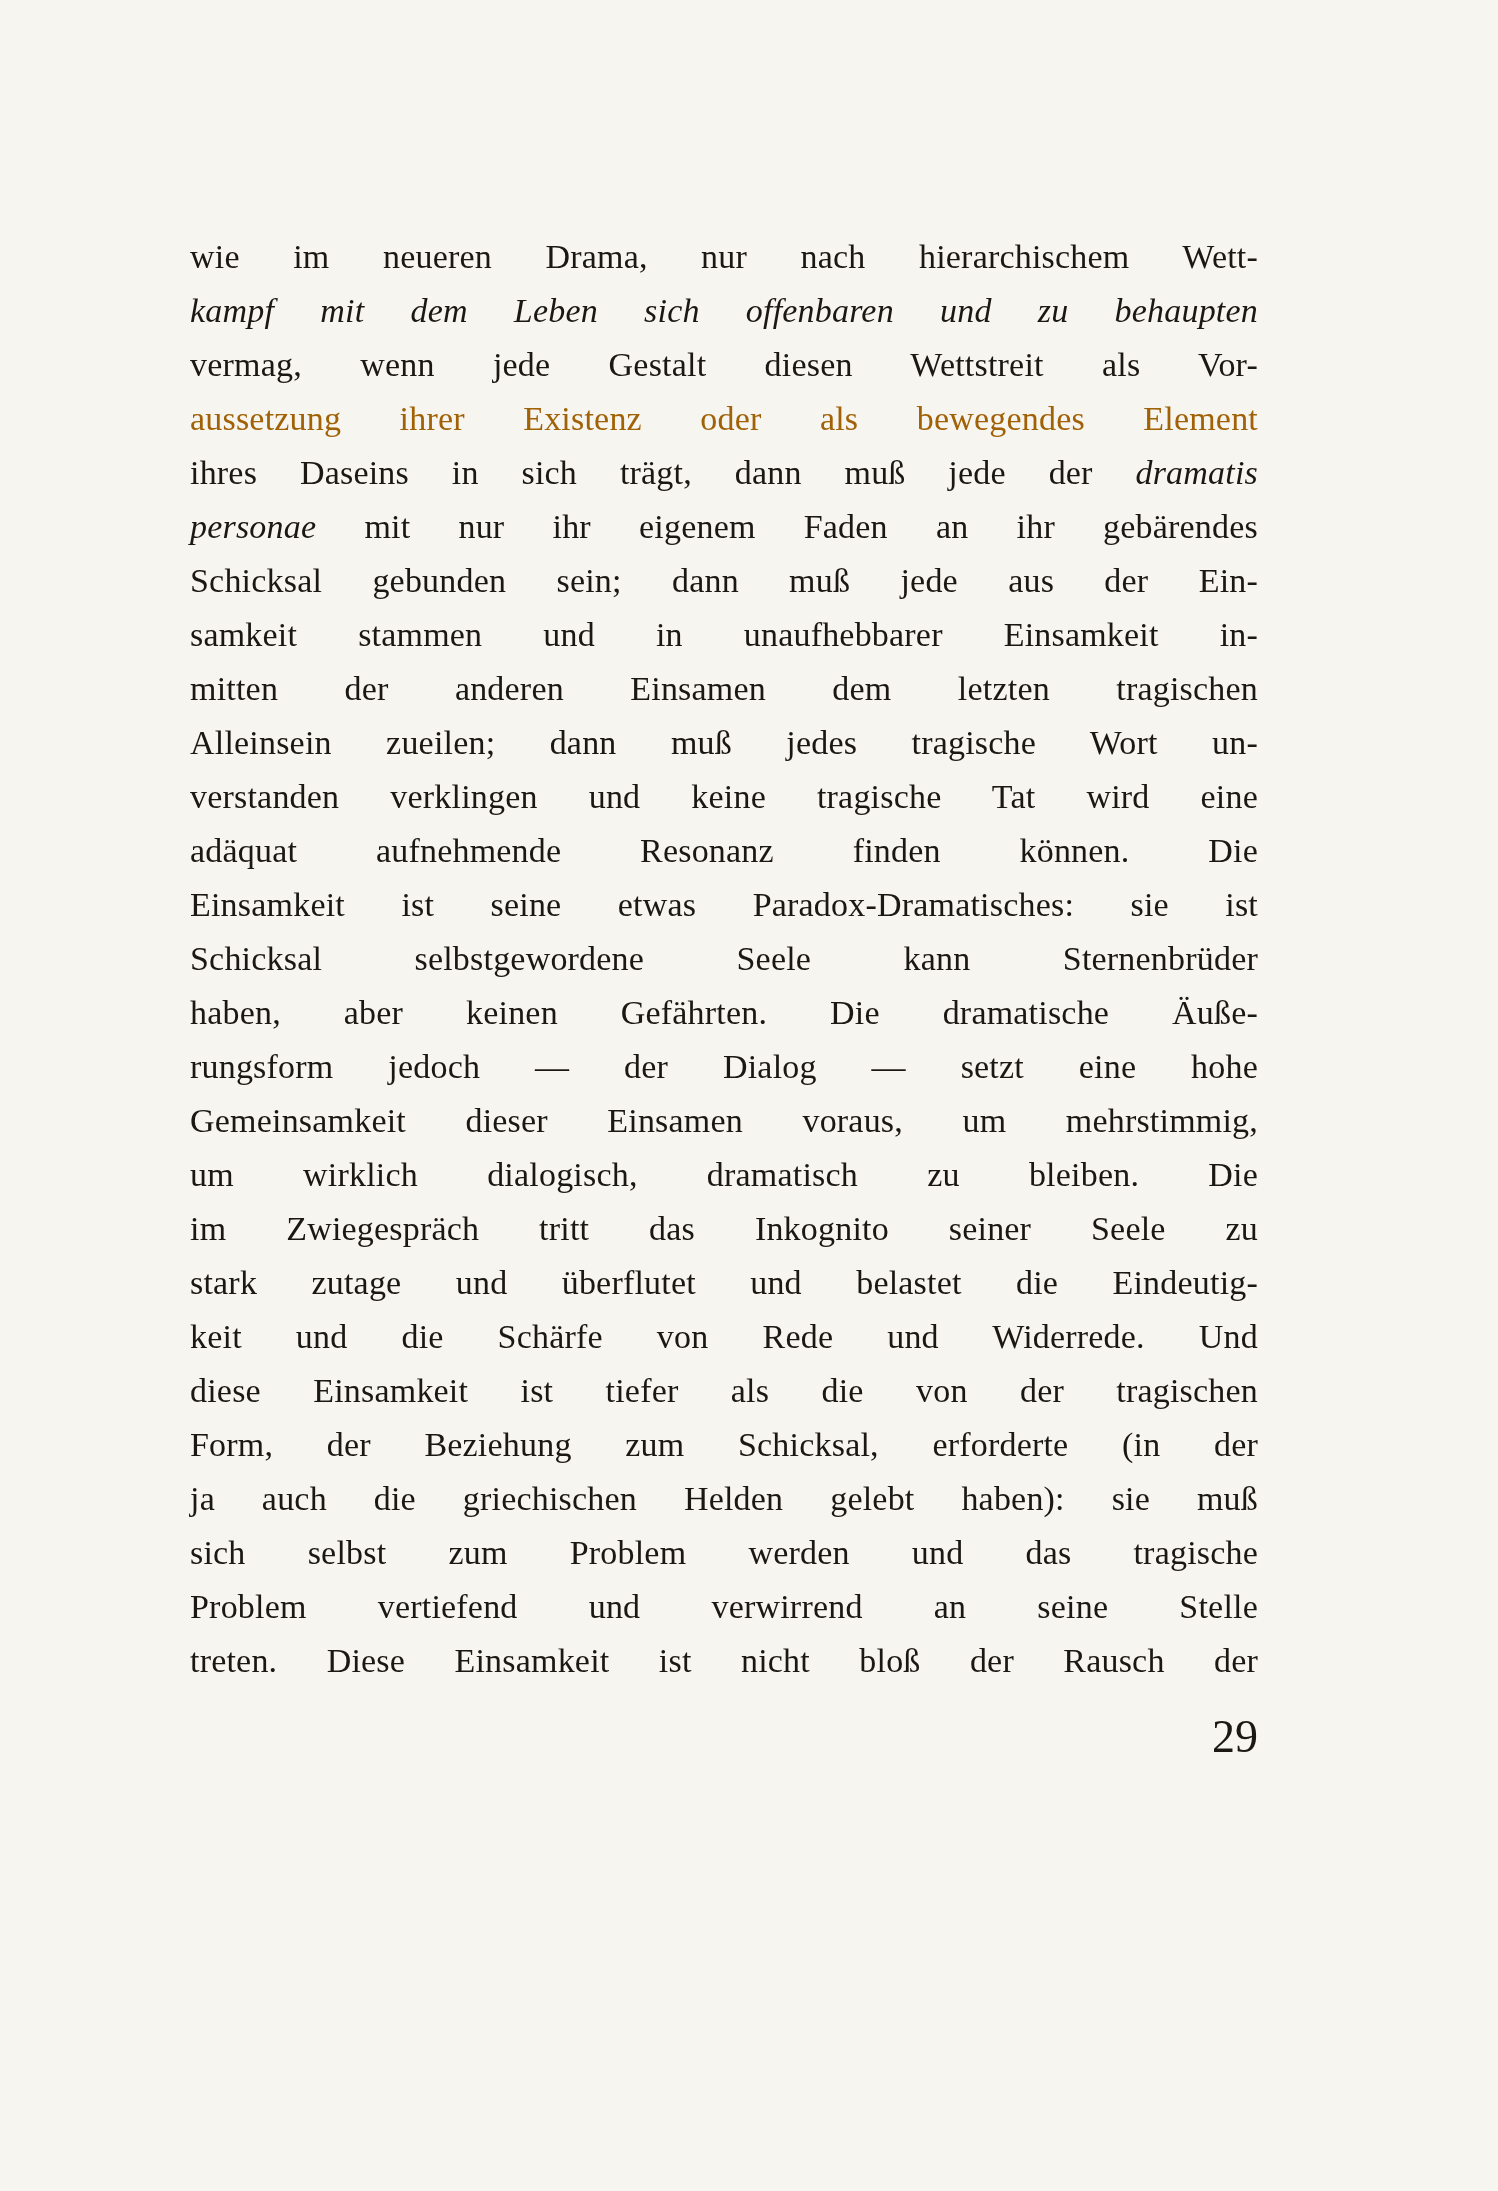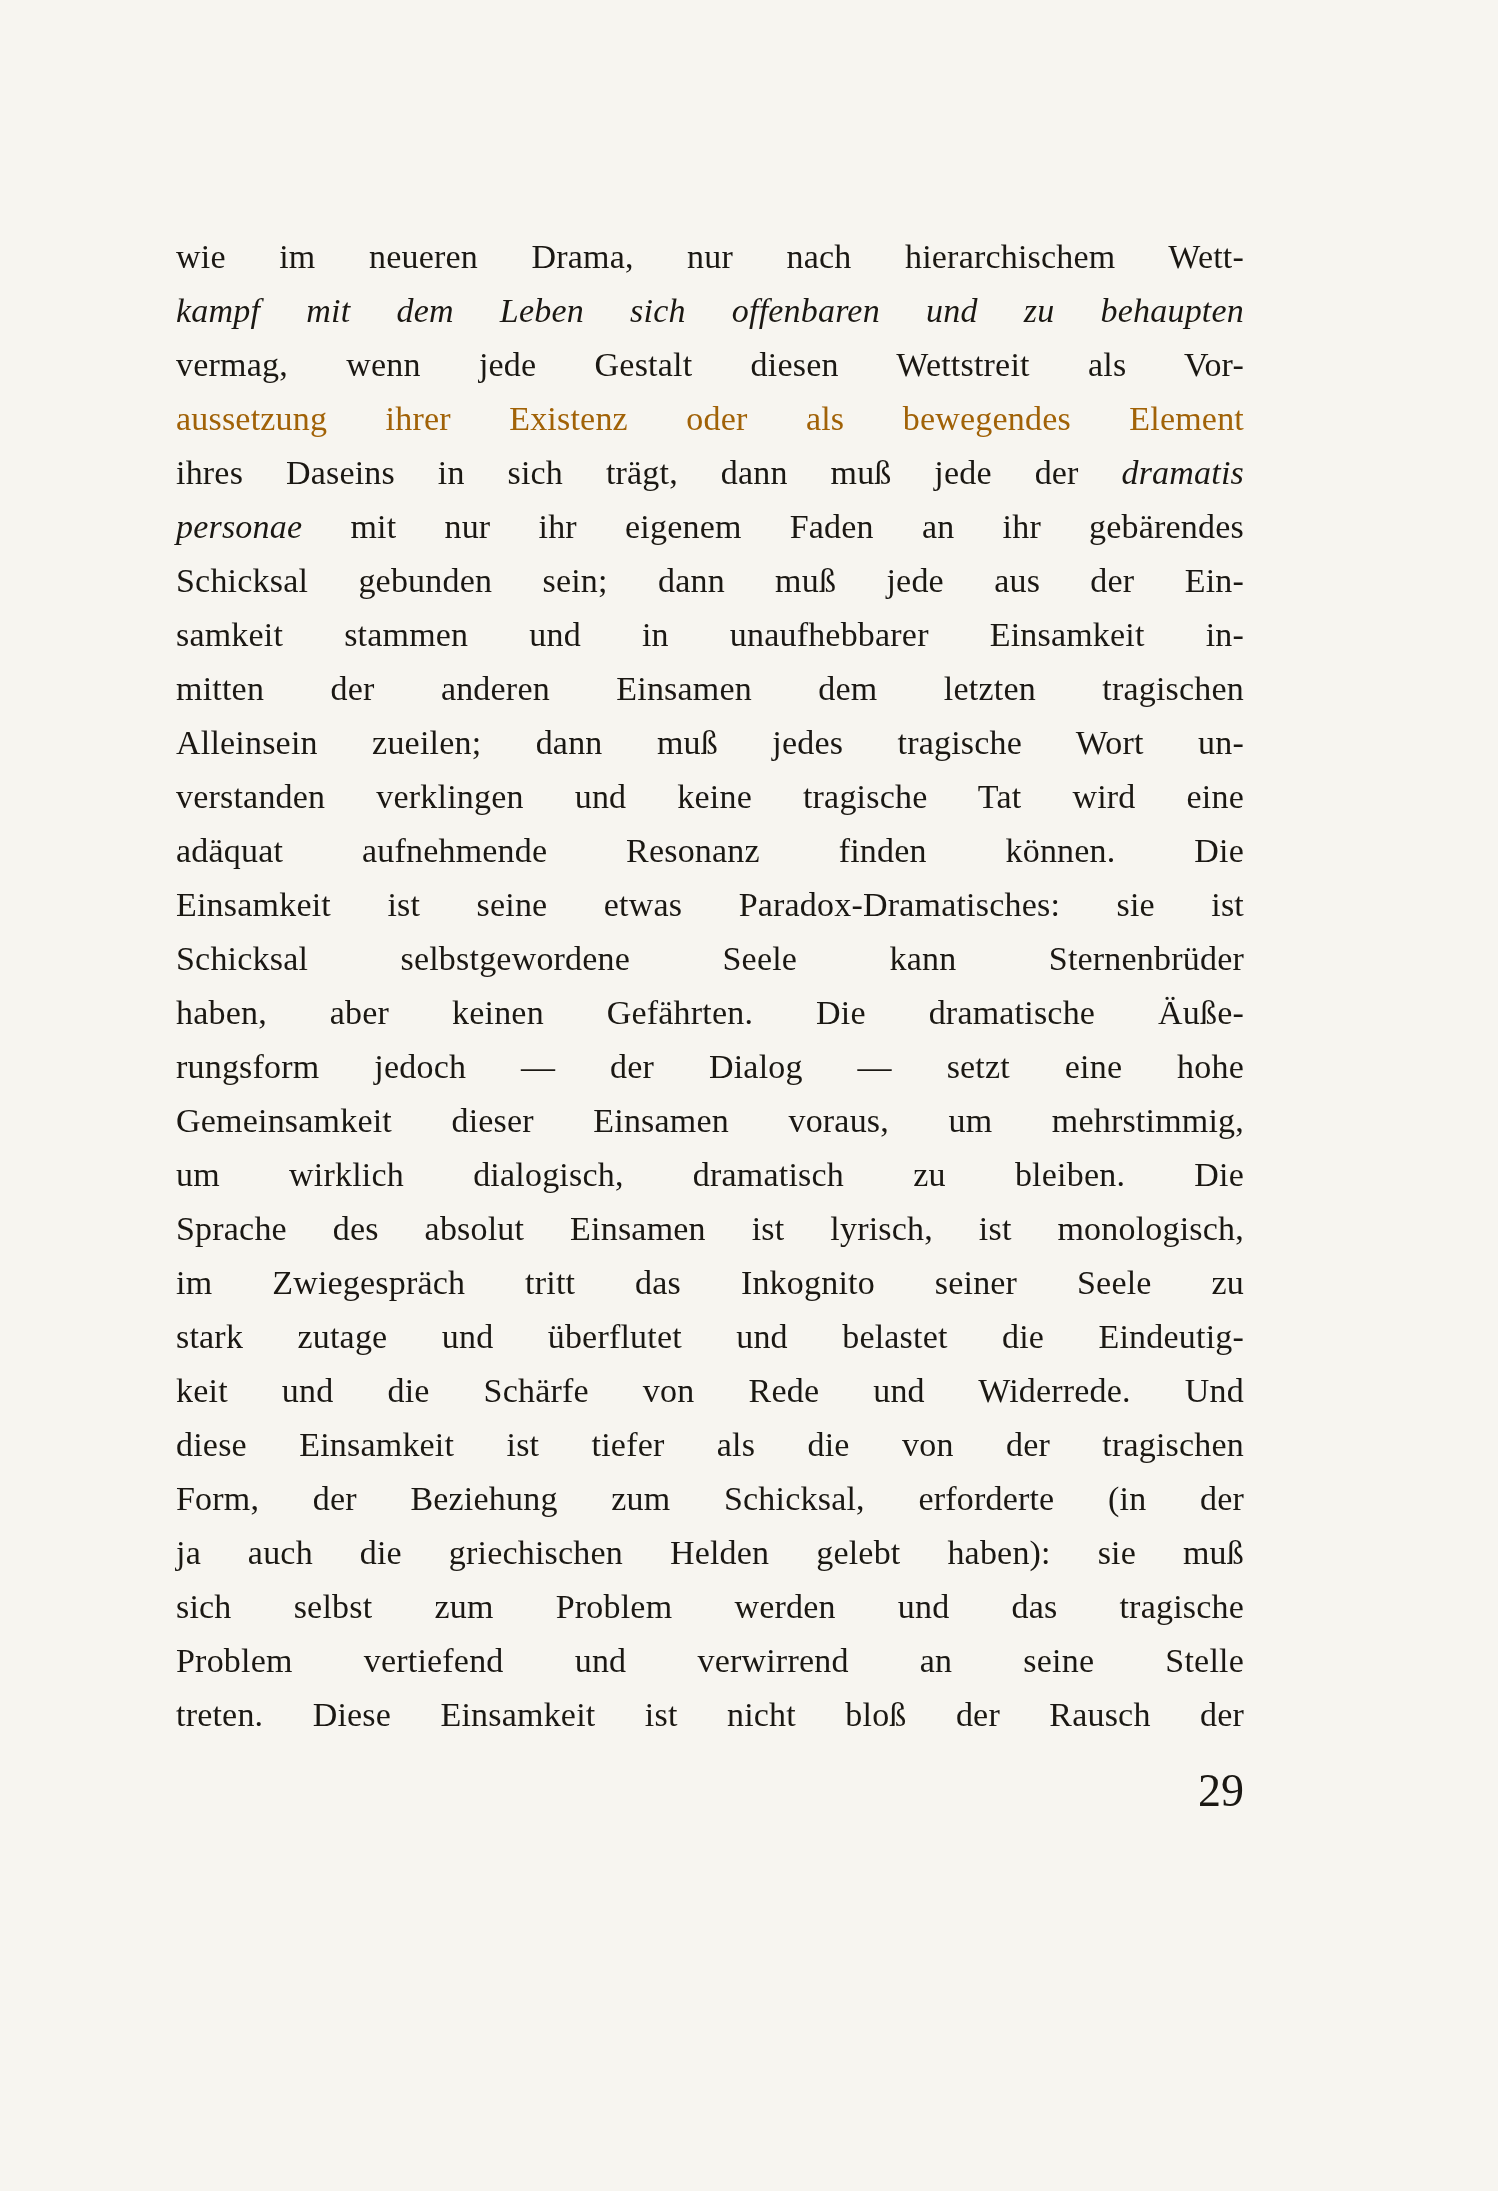--- a/index.html
+++ b/index.html
@@ -12,21 +12,21 @@
     position: relative;
     background: #f7f5f0;
     overflow: hidden;
   }
   .page {
     position: absolute;
     inset: 0;
   }
   .text-block {
     position: absolute;
-    left: 176px;
+    left: 190px;
     top: 230px;
     width: 1068px;
   }
   .line {
     font-family: "Liberation Serif", serif;
     font-size: 34px;
     line-height: 54px;
     color: #1b1813;
     text-align: justify;
     text-align-last: justify;
@@ -63,21 +63,20 @@
       <div class="line" style="color: rgb(27, 24, 19);"><span>mitten der anderen Einsamen dem letzten tragischen</span></div>
       <div class="line" style="color: rgb(27, 24, 19);"><span>Alleinsein zueilen; dann muß jedes tragische Wort un-</span></div>
       <div class="line" style="color: rgb(27, 24, 19);"><span>verstanden verklingen und keine tragische Tat wird eine</span></div>
       <div class="line" style="color: rgb(27, 24, 19);"><span>adäquat aufnehmende Resonanz finden können. Die</span></div>
       <div class="line" style="color: rgb(27, 24, 19);"><span>Einsamkeit ist seine etwas Paradox-Dramatisches: sie ist</span></div>
       <div class="line" style="color: rgb(27, 24, 19);"><span>Schicksal selbstgewordene Seele kann Sternenbrüder</span></div>
       <div class="line" style="color: rgb(27, 24, 19);"><span>haben, aber keinen Gefährten. Die dramatische Äuße-</span></div>
       <div class="line" style="color: rgb(27, 24, 19);"><span>rungsform jedoch — der Dialog — setzt eine hohe</span></div>
       <div class="line" style="color: rgb(27, 24, 19);"><span>Gemeinsamkeit dieser Einsamen voraus, um mehrstimmig,</span></div>
       <div class="line" style="color: rgb(27, 24, 19);"><span>um wirklich dialogisch, dramatisch zu bleiben. Die</span></div>
-      <div class="line" style="color: rgb(27, 24, 19);"><span>Sprache des absolut Einsamen ist lyrisch, ist monologisch,</span></div>
       <div class="line" style="color: rgb(27, 24, 19);"><span>im Zwiegespräch tritt das Inkognito seiner Seele zu</span></div>
       <div class="line" style="color: rgb(27, 24, 19);"><span>stark zutage und überflutet und belastet die Eindeutig-</span></div>
       <div class="line" style="color: rgb(27, 24, 19);"><span>keit und die Schärfe von Rede und Widerrede. Und</span></div>
       <div class="line" style="color: rgb(27, 24, 19);"><span>diese Einsamkeit ist tiefer als die von der tragischen</span></div>
       <div class="line" style="color: rgb(27, 24, 19);"><span>Form, der Beziehung zum Schicksal, erforderte (in der</span></div>
       <div class="line" style="color: rgb(27, 24, 19);"><span>ja auch die griechischen Helden gelebt haben): sie muß</span></div>
       <div class="line" style="color: rgb(27, 24, 19);"><span>sich selbst zum Problem werden und das tragische</span></div>
       <div class="line" style="color: rgb(27, 24, 19);"><span>Problem vertiefend und verwirrend an seine Stelle</span></div>
       <div class="line" style="color: rgb(27, 24, 19);"><span>treten. Diese Einsamkeit ist nicht bloß der Rausch der</span></div>
       <div class="page-number" style="color: rgb(27, 24, 19);">29</div>

